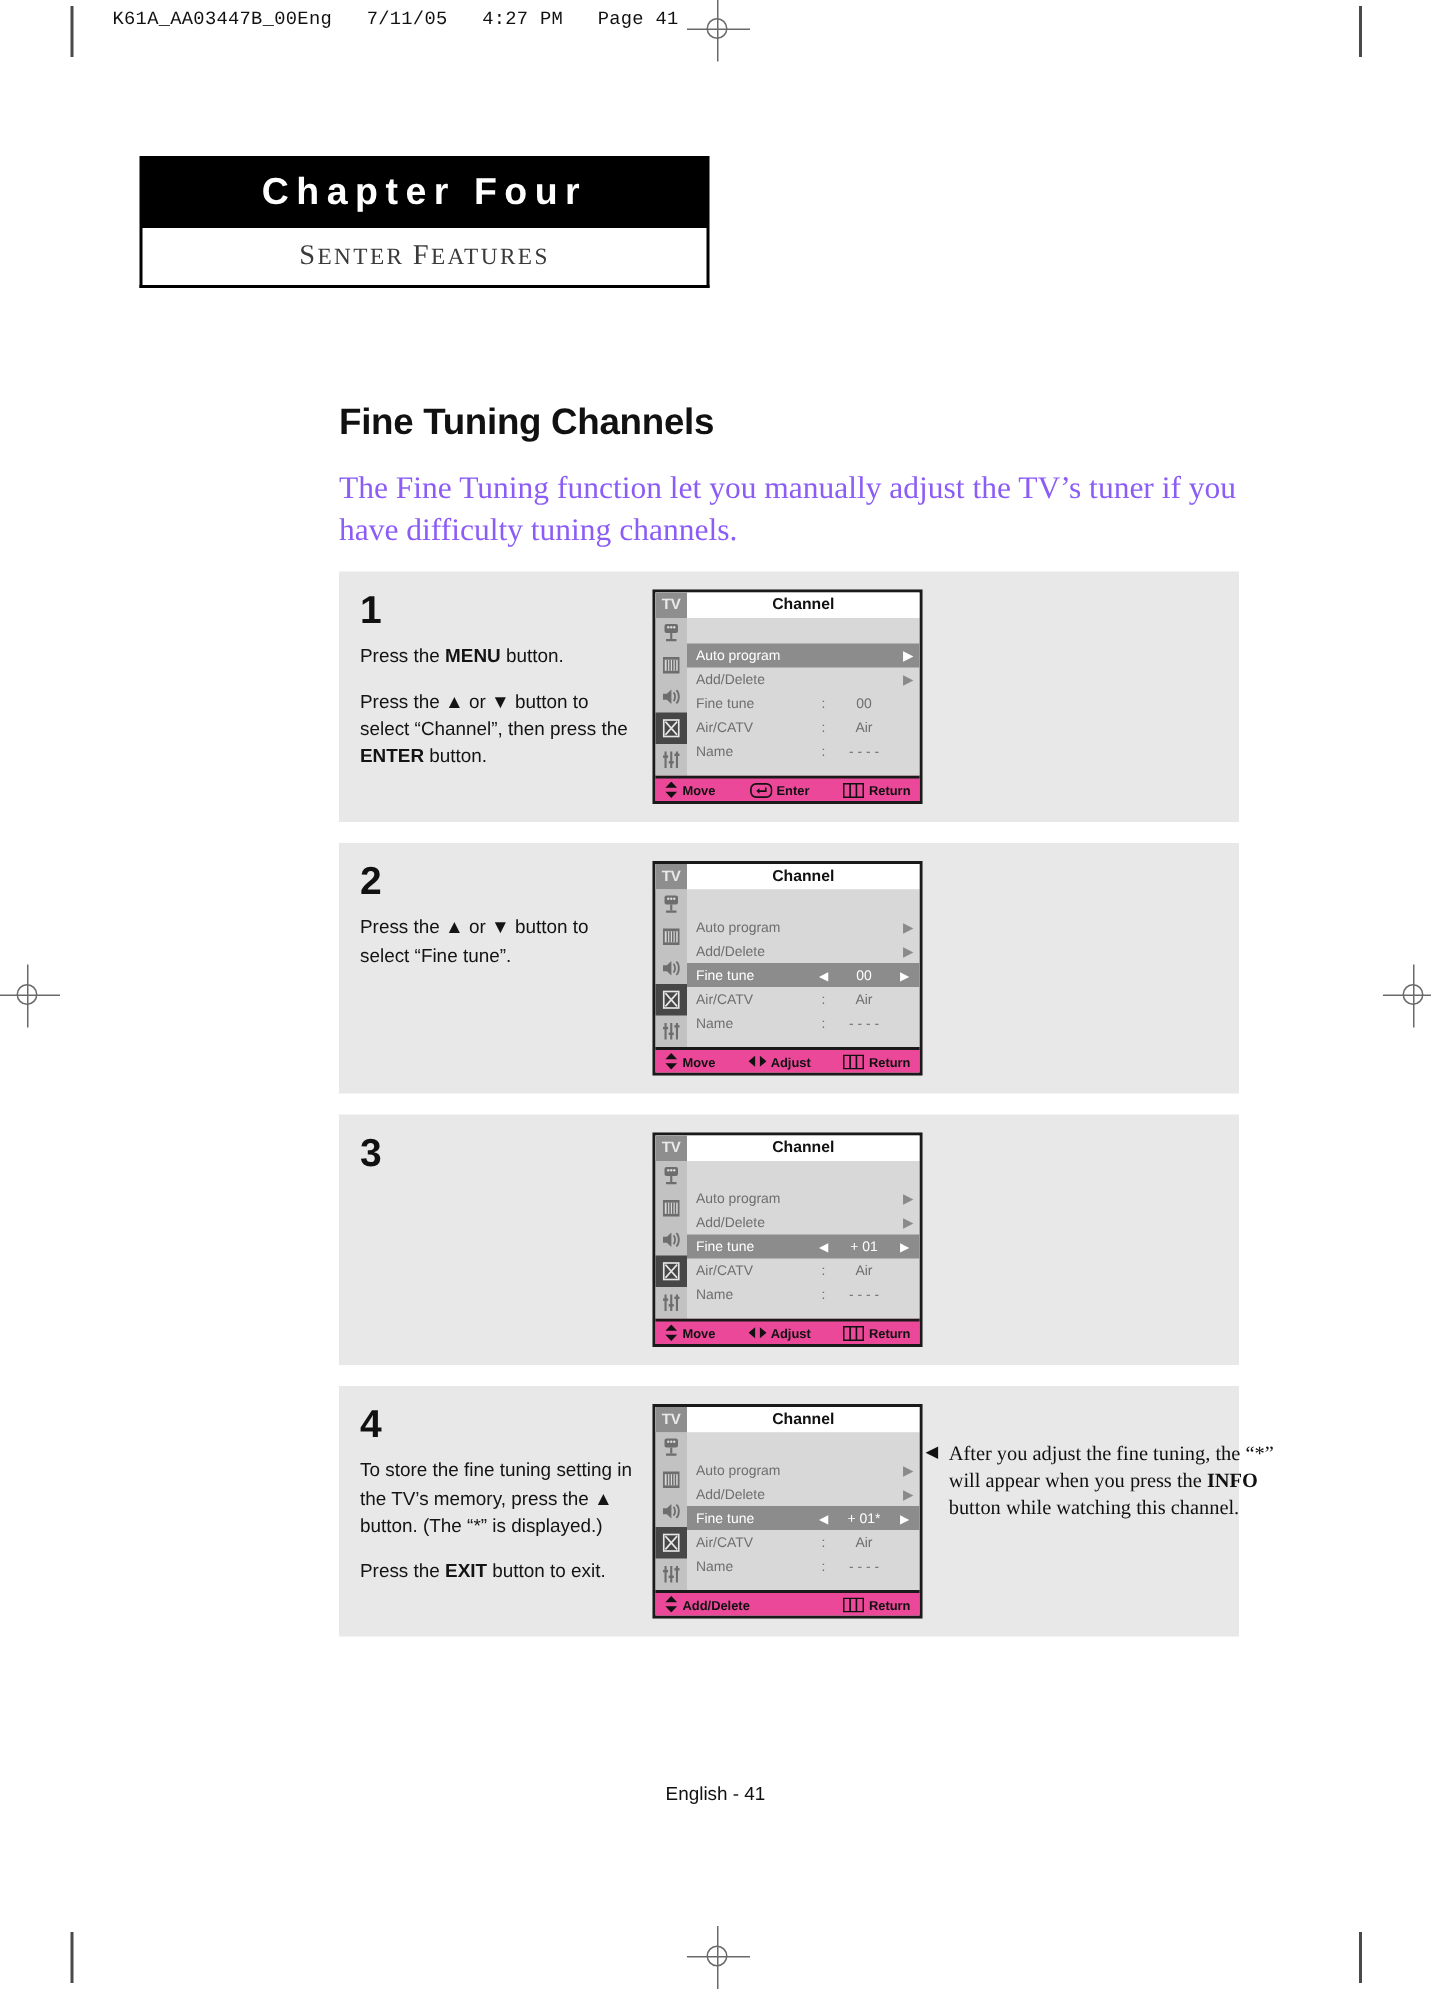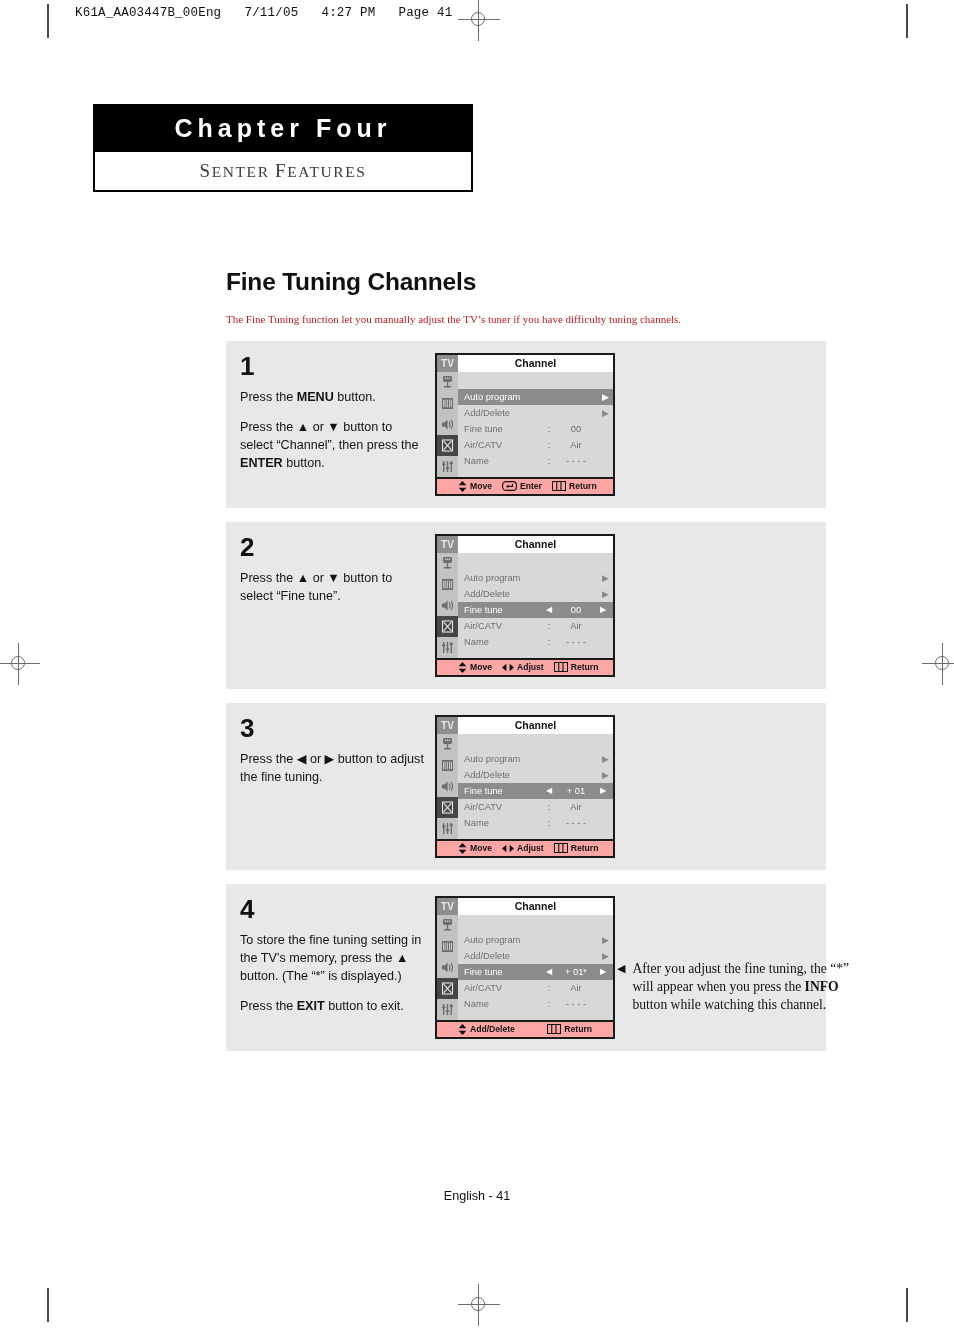--- a/index.html
+++ b/index.html
@@ -42,21 +42,21 @@
 
   
   .content{position:absolute;left:226px;top:268px;width:600px;}
   h1.section-title{
     margin:0 0 14px 0;
     font-size:24.5px;font-weight:bold;color:#111;letter-spacing:-0.2px;
   }
   p.intro{
     margin:16px 0 14px 0;
     font-family:"Liberation Serif", serif;
-    font-size:11px;line-height:1.32;color:#b91c1c;
+    font-size:21px;line-height:1.32;color:#8b5cf6;
   }
 
   
   .step{
     position:relative;background:#e8e8e8;
     margin-bottom:14px;
     padding:12px 14px 12px 14px;
     box-sizing:border-box;
     display:flex;
   }
@@ -92,23 +92,23 @@
   }
   .row .lbl{flex:1;white-space:nowrap;}
   .row .colon{width:12px;text-align:center;}
   .row .val{width:42px;text-align:center;}
   .row .tri{width:12px;text-align:right;font-size:9px;color:#8a8a8a;}
   .row.hl{background:#8c8c8c;color:#ffffff;}
   .row.hl .tri{color:#ffffff;}
   .row.hl .arrow{color:#ffffff;font-size:8px;width:12px;text-align:center;}
   .row .arrow{width:12px;text-align:center;font-size:8px;color:#8a8a8a;}
   .osd-foot{
-    border-top:2px solid #1a1a1a;background:#fca5a5;height:17px;
+    border-top:2px solid #1a1a1a;background:#ec4899;height:17px;
     display:flex;align-items:center;font-size:8.6px;font-weight:bold;color:#111;
-    padding:0 21px;box-sizing:border-box;gap:5px;
+    padding:0 6px;box-sizing:border-box;gap:5px;
   }
   .foot-item{display:flex;align-items:center;gap:3px;}
   .foot-item .ficon{display:flex;align-items:center;}
   .foot-spacer{flex:1;}
 
   
   .sidenote{
     position:absolute;left:617px;top:960px;width:235px;
     font-family:"Liberation Serif", serif;
     font-size:13.6px;line-height:1.33;color:#111;
@@ -401,21 +401,20 @@
                 </svg>
               </span>
               <span>Return</span>
             </span>
           </div>
         </div>
       </div>
       <div class="step">
         <div class="left">
           <div class="num">3</div>
-          <p>Press the ◀ or ▶ button to adjust the fine tuning.</p>
         </div>
         <div class="osd">
           <div class="osd-head">
             <div class="tvtag">TV</div>
             <div class="title">Channel</div>
           </div>
           <div class="osd-body">
             <div class="osd-icons">
               <div class="ic">
                 <svg width="13" height="15" viewBox="0 0 13 15">

